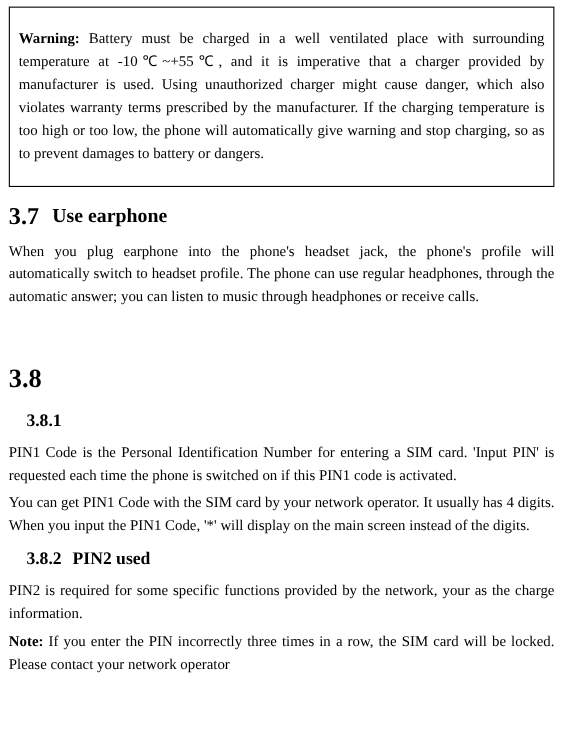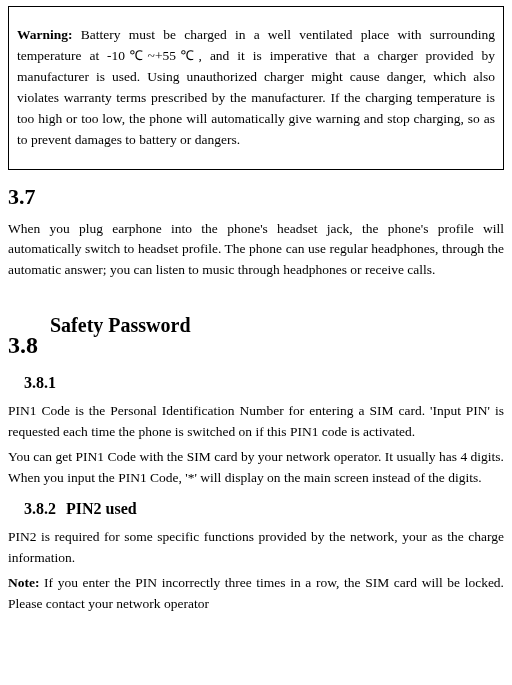--- a/index.html
+++ b/index.html
@@ -101,26 +101,26 @@
 <body>
 
 <div class="warning-box">
   <p class="warning-text">
     <span class="warning-label">Warning:</span><span> Battery must be charged in a well ventilated place with surrounding temperature at -10℃~+55℃, and it is imperative that a charger provided by manufacturer is used. Using unauthorized charger might cause danger, which also violates warranty terms prescribed by the manufacturer. If the charging temperature is too high or too low, the phone will automatically give warning and stop charging, so as to prevent damages to battery or dangers.</span>
   </p>
 </div>
 
 <div class="section-heading">
   <span class="section-number">3.7</span>
+  <span class="section-title">Use earphone</span>
 </div>
 <p class="body-text">When you plug earphone into the phone's headset jack, the phone's profile will automatically switch to headset profile. The phone can use regular headphones, through the automatic answer; you can listen to music through headphones or receive calls.</p>
 
 <div class="section-heading section-38">
   <span class="section-number" style="font-size:24px;">3.8</span>
-  <span class="section-title" style="font-size:20px;">Safety Password</span>
 </div>
 
 <div class="subsection-heading">
   <span class="subsection-number">3.8.1</span>
 </div>
 <p class="body-text">PIN1 Code is the Personal Identification Number for entering a SIM card. 'Input PIN' is requested each time the phone is switched on if this PIN1 code is activated.</p>
 <p class="body-text">You can get PIN1 Code with the SIM card by your network operator. It usually has 4 digits. When you input the PIN1 Code, '*' will display on the main screen instead of the digits.</p>
 
 <div class="subsection-heading">
   <span class="subsection-number">3.8.2</span>

